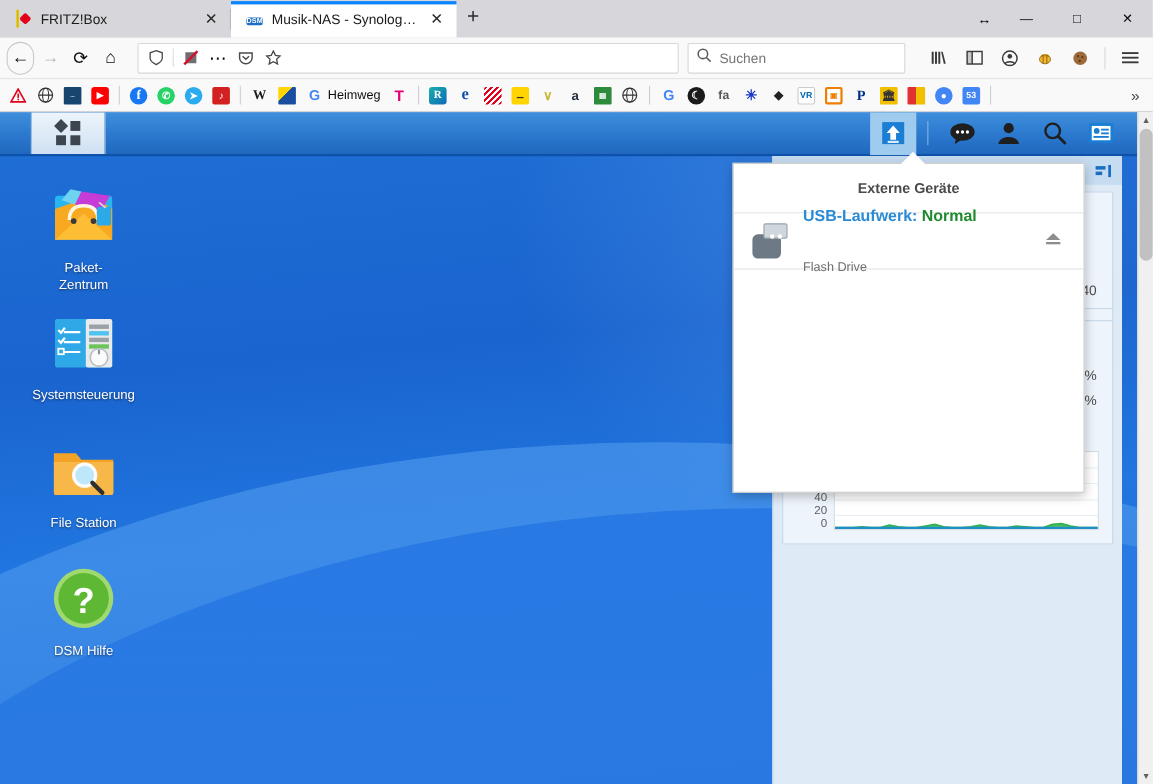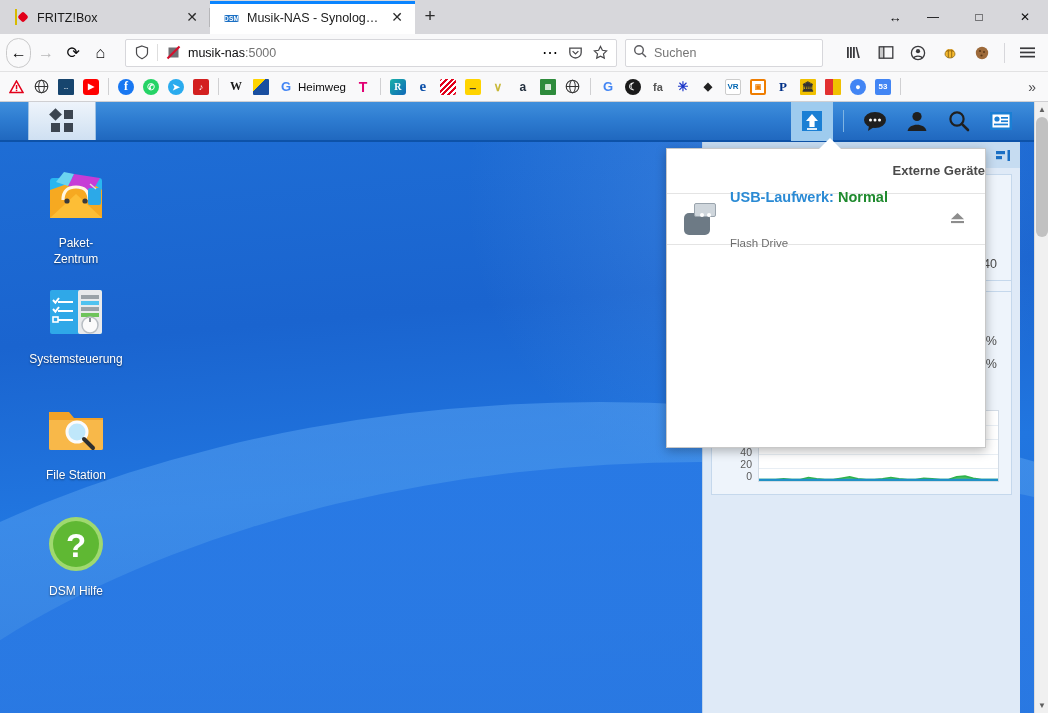--- a/index.html
+++ b/index.html
@@ -196,21 +196,21 @@
     position: absolute; left: 666px; top: 46px; width: 320px; height: 300px;
     background: #fff; border: 1px solid #c8c8c8;
     box-shadow: 0 3px 10px rgba(0,0,0,.28); z-index: 40;
   }
   .usb-popup::before {
     content: ""; position: absolute; left: 152px; top: -11px;
     border-left: 11px solid transparent; border-right: 11px solid transparent;
     border-bottom: 11px solid #fff;
   }
   .usb-title {
-    height: 44px; line-height: 44px; text-align: right;
+    height: 44px; line-height: 44px; text-align: center;
     font-size: 13px; font-weight: bold; color: #4a4a4a;
   }
   .usb-item {
     height: 52px; border-top: 1px solid #e4e4e4; border-bottom: 1px solid #e4e4e4;
     display: flex; align-items: center; padding: 0 18px 0 16px; gap: 13px;
     cursor: pointer;
   }
   .usb-glyph { width: 34px; height: 34px; position: relative; flex: 0 0 34px; }
   .usb-body {
     position: absolute; left: 1px; bottom: 1px; width: 26px; height: 22px;
@@ -358,21 +358,20 @@
             <path d="M7 1 L12.5 3 V8 C12.5 11 7 13.8 7 13.8 C7 13.8 1.5 11 1.5 8 V3 Z" fill="none" stroke="#4a4a4d" stroke-width="1.2"></path>
           </svg>
       </span>
       <span class="url-sep"></span>
       <span class="url-icon">
         <svg width="15" height="15" viewBox="0 0 15 15">
           <rect x="2.5" y="2.5" width="10" height="10" fill="#6f6f73"></rect>
           <line x1="1.5" y1="13.5" x2="13.5" y2="1.5" stroke="#d50f2c" stroke-width="2.2"></line>
         </svg>
       </span>
-      <span class="url-text"><span>musik-nas</span><span class="port">:5000</span></span>
       <span class="url-icon">⋯</span>
       <span class="url-icon">
         <svg width="15" height="15" viewBox="0 0 15 15">
             <path d="M1.8 3.2 h11.4 v4.2 c0 3.2-2.6 5.6-5.7 5.6 S1.8 10.6 1.8 7.4 Z" fill="none" stroke="#4a4a4d" stroke-width="1.3"></path>
             <path d="M4.6 6.1 L7.5 8.9 L10.4 6.1" fill="none" stroke="#4a4a4d" stroke-width="1.3"></path>
           </svg>
       </span>
       <span class="url-icon">
         <svg width="15" height="15" viewBox="0 0 15 15">
             <path d="M7.5 1.4 L9.4 5.3 L13.6 5.9 L10.5 8.9 L11.3 13.1 L7.5 11.1 L3.7 13.1 L4.5 8.9 L1.4 5.9 L5.6 5.3 Z" fill="none" stroke="#4a4a4d" stroke-width="1.2"></path>

